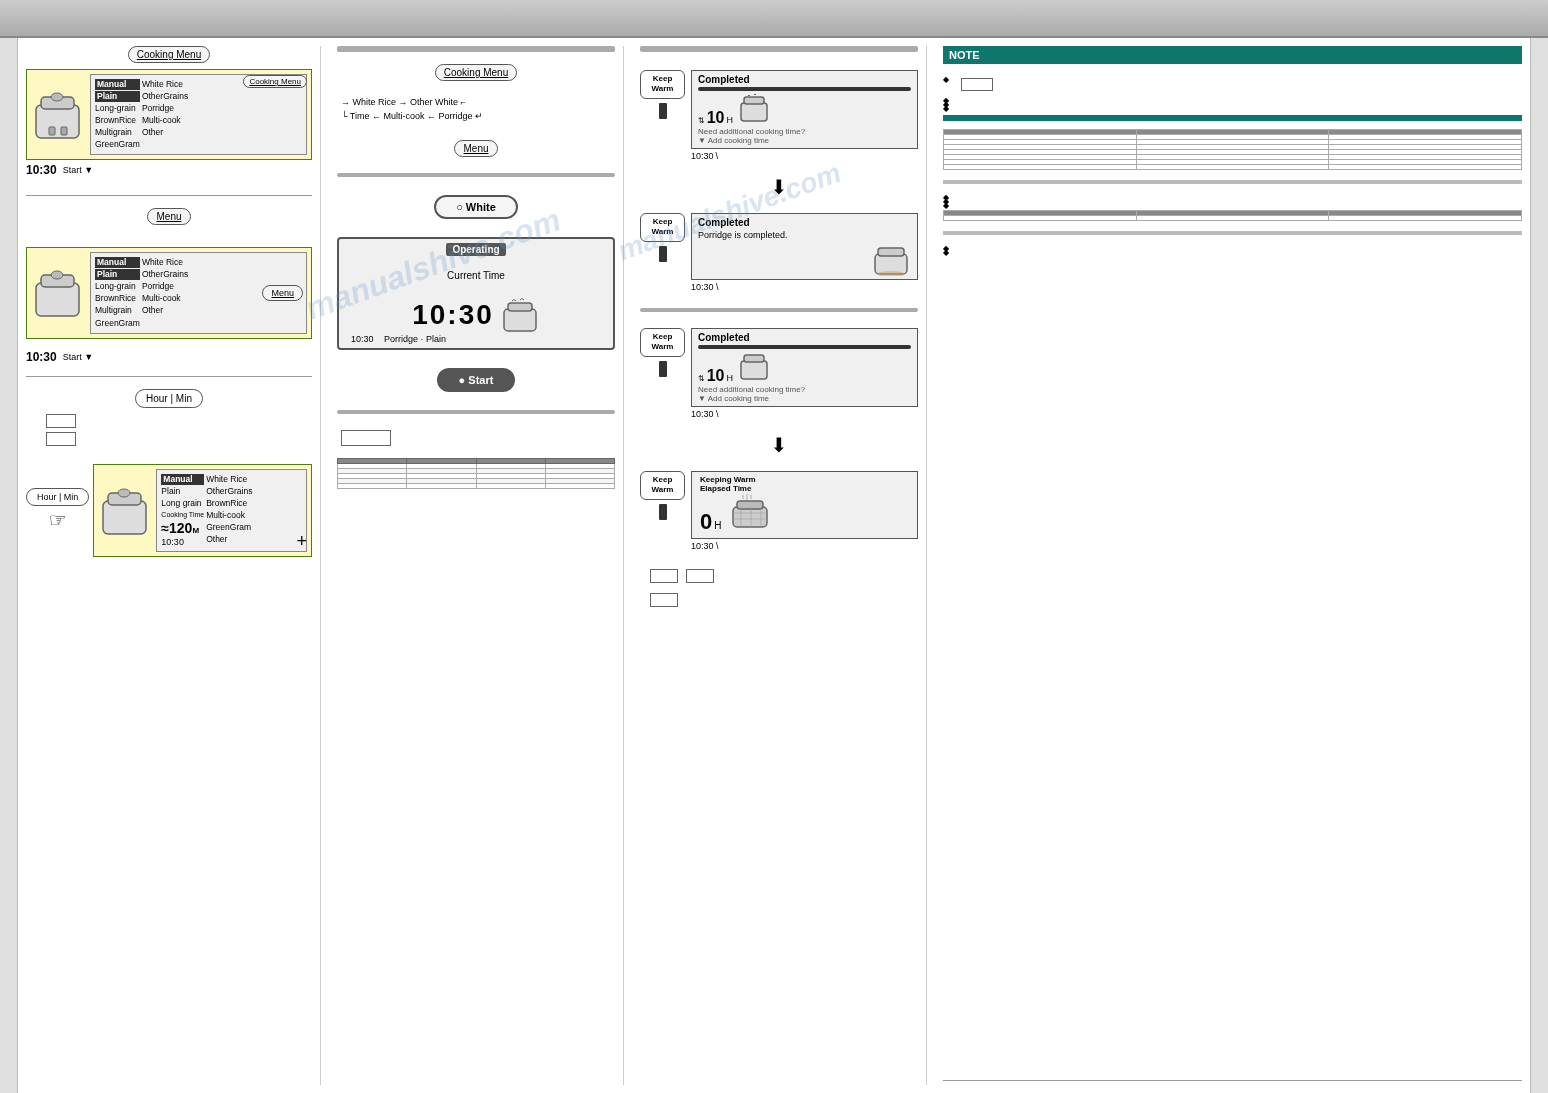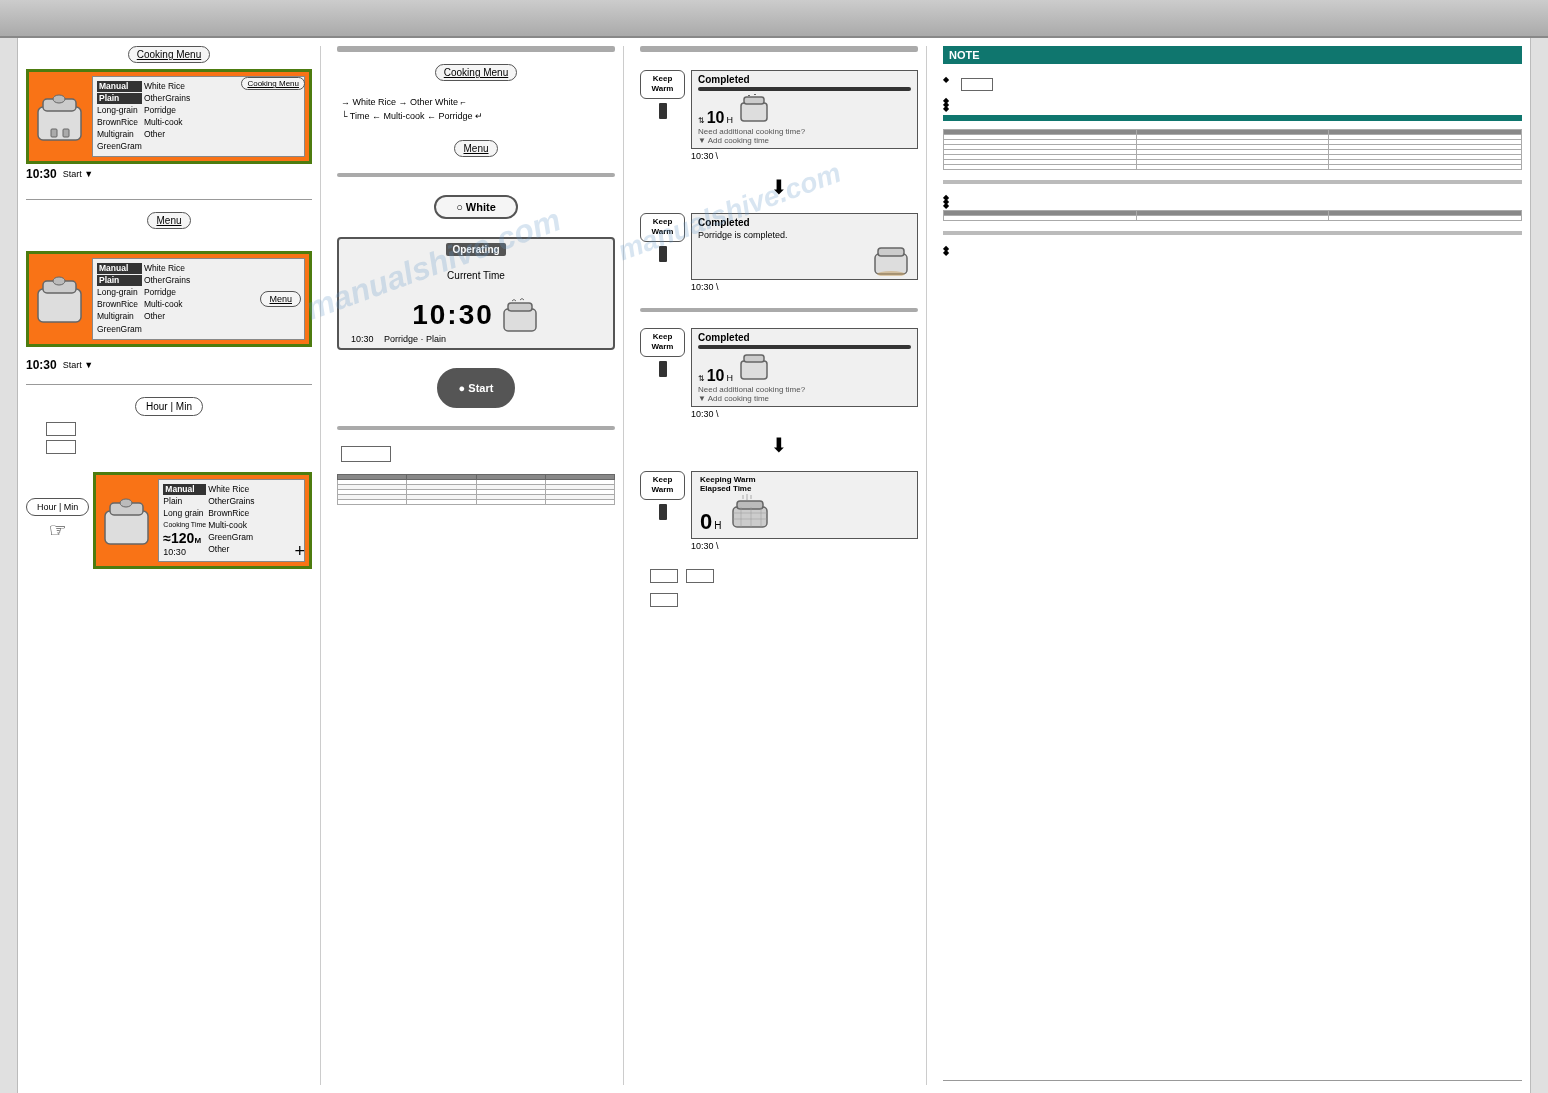--- a/index.html
+++ b/index.html
@@ -128,23 +128,23 @@
       padding: 2px 8px;
       font-size: 10px;
       text-align: center;
       background: #f5f5f5;
       white-space: nowrap;
       text-decoration: underline;
     }
 
     
     .diagram-box {
-      border: 3px solid #4d7c0f;
+      border: 1px solid #4d7c0f;
       padding: 4px;
-      background: #f97316;
+      background: #fef9c3;
       position: relative;
     }
 
     
     .menu-display {
       border: 1px solid #888;
       background: #f0f0f0;
       padding: 4px;
       font-size: 9px;
       position: relative;
@@ -297,21 +297,21 @@
       padding: 4px 20px;
       font-size: 11px;
       background: #f5f5f5;
       font-weight: bold;
     }
 
     .start-btn-filled {
       display: inline-block;
       border: 2px solid #555;
       border-radius: 20px;
-      padding: 12px 20px;
+      padding: 4px 20px;
       font-size: 11px;
       background: #555;
       color: #fff;
       font-weight: bold;
     }
 
     
     .watermark {
       position: absolute;
       font-size: 32px;

